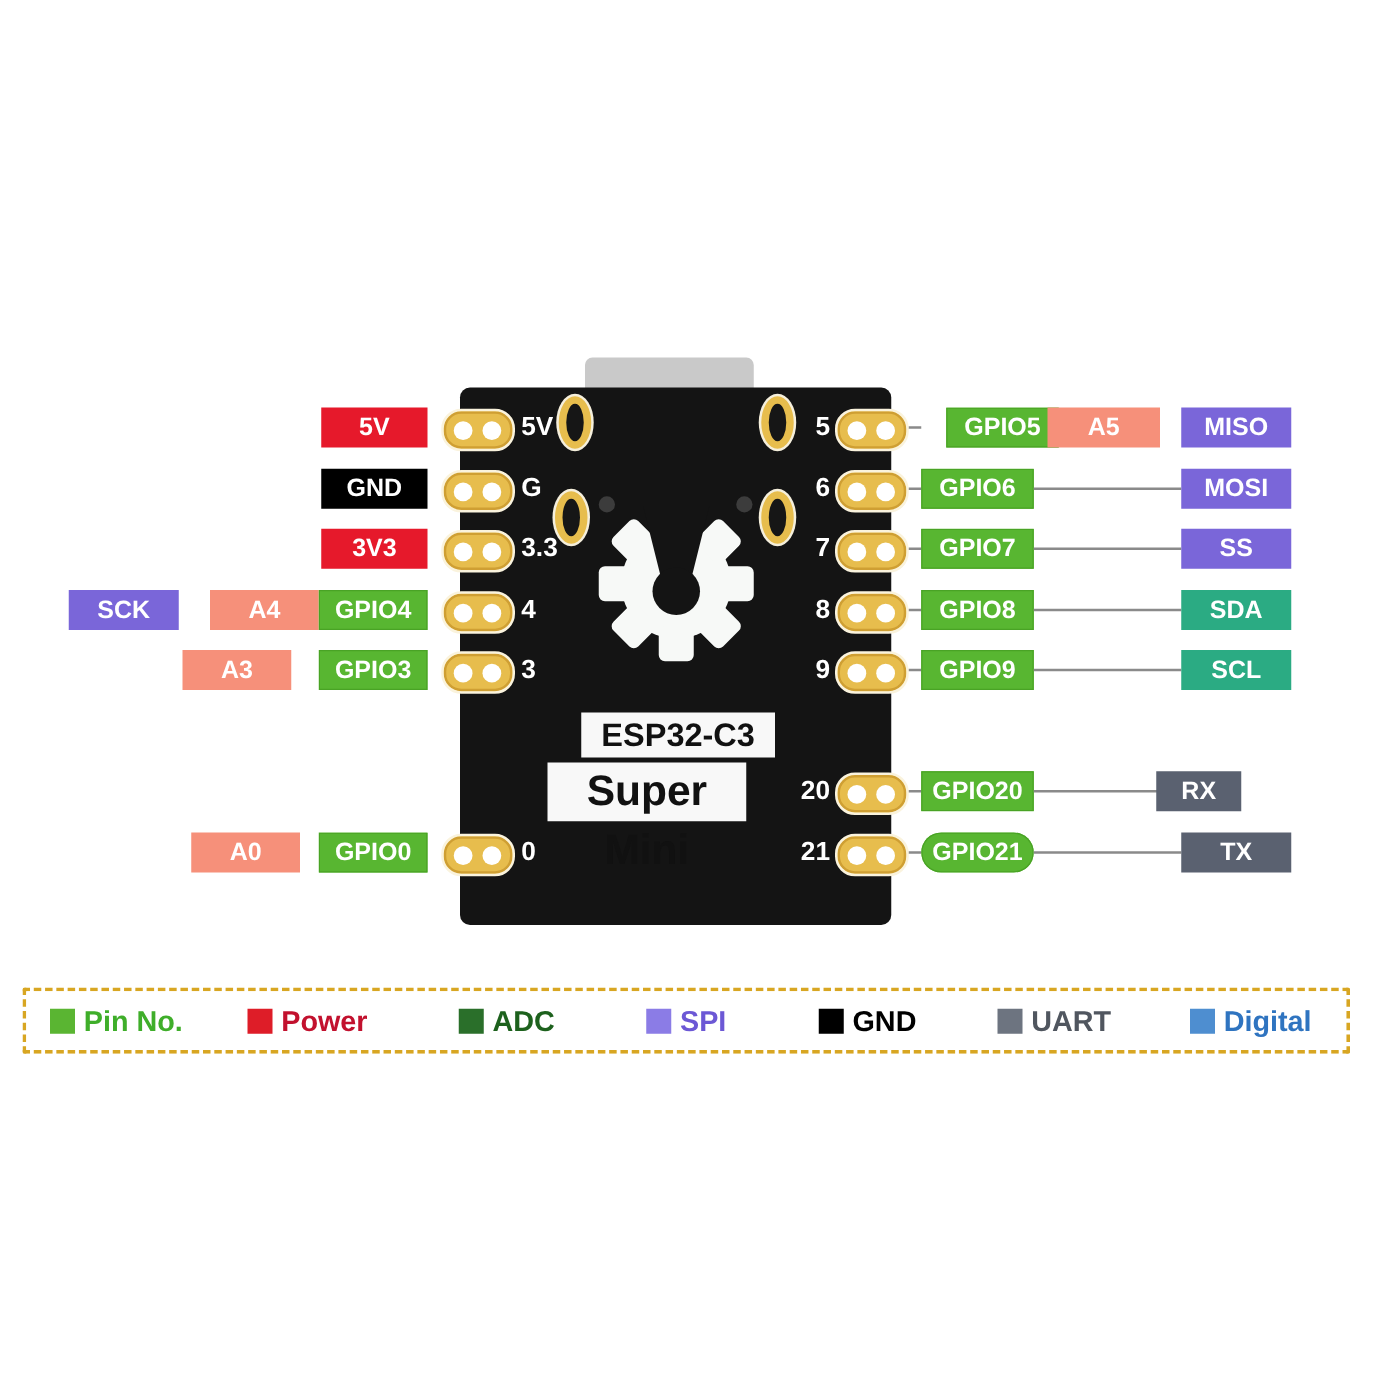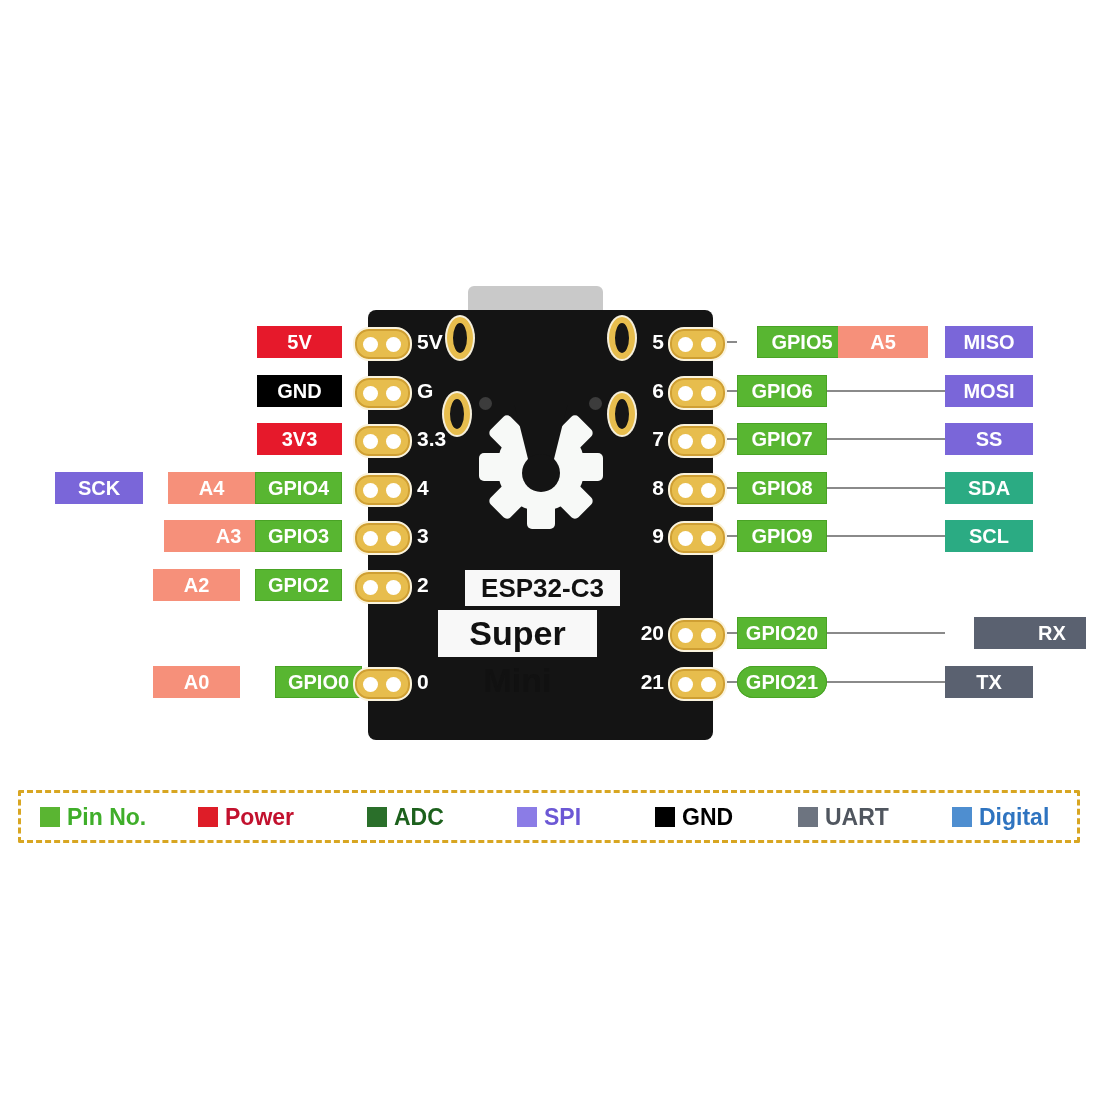--- a/index.html
+++ b/index.html
@@ -124,43 +124,34 @@
     <div class="pbox adcbox" style="left:168px;width:87px;">A4</div>
     <div class="pbox gpio" style="left:255px;width:87px;">GPIO4</div>
     <div class="pad" style="left:353px;">
         <span class="hole h1"></span>
         <span class="hole h2"></span>
       </div>
     <div class="pinnum numL">4</div>
   </div>
 
   <div class="prow" style="top:520px;">
-    <div class="pbox adcbox" style="left:164px;width:87px;padding-left:21px;">A3</div>
+    <div class="pbox adcbox" style="left:146px;width:87px;">A3</div>
     <div class="pbox gpio" style="left:255px;width:87px;">GPIO3</div>
     <div class="pad" style="left:353px;">
         <span class="hole h1"></span>
         <span class="hole h2"></span>
       </div>
     <div class="pinnum numL">3</div>
   </div>
 
-  <div class="prow" style="top:569px;">
-    <div class="pbox adcbox" style="left:153px;width:87px;">A2</div>
-    <div class="pbox gpio" style="left:255px;width:87px;">GPIO2</div>
-    <div class="pad" style="left:353px;">
-        <span class="hole h1"></span>
-        <span class="hole h2"></span>
-      </div>
-    <div class="pinnum numL">2</div>
-  </div>
 
 
   <div class="prow" style="top:666px;">
     <div class="pbox adcbox" style="left:153px;width:87px;">A0</div>
-    <div class="pbox gpio" style="left:255px;width:87px;margin-left:20px;">GPIO0</div>
+    <div class="pbox gpio" style="left:255px;width:87px;">GPIO0</div>
     <div class="pad" style="left:353px;">
         <span class="hole h1"></span>
         <span class="hole h2"></span>
       </div>
     <div class="pinnum numL">0</div>
   </div>
 
   <div class="prow" style="top:326px;">
     <div class="pinnum numR">5</div>
     <div class="pad" style="left:668px;">
@@ -224,21 +215,21 @@
 
   <div class="prow" style="top:617px;">
     <div class="pinnum numR">20</div>
     <div class="pad" style="left:668px;">
         <span class="hole h1"></span>
         <span class="hole h2"></span>
       </div>
     <div class="link lk-pad"></div>
     <div class="pbox gpio" style="left:737px;width:90px;">GPIO20</div>
     <div class="link lk-proto"></div>
-    <div class="pbox uartbox" style="left:974px;width:68px;padding-left:44px;">RX</div>
+    <div class="pbox uartbox" style="left:925px;width:68px;">RX</div>
   </div>
 
   <div class="prow" style="top:666px;">
     <div class="pinnum numR">21</div>
     <div class="pad" style="left:668px;">
         <span class="hole h1"></span>
         <span class="hole h2"></span>
       </div>
     <div class="link lk-pad"></div>
     <div class="pbox gpio" style="left:737px;width:90px;border-radius:16px;">GPIO21</div>

